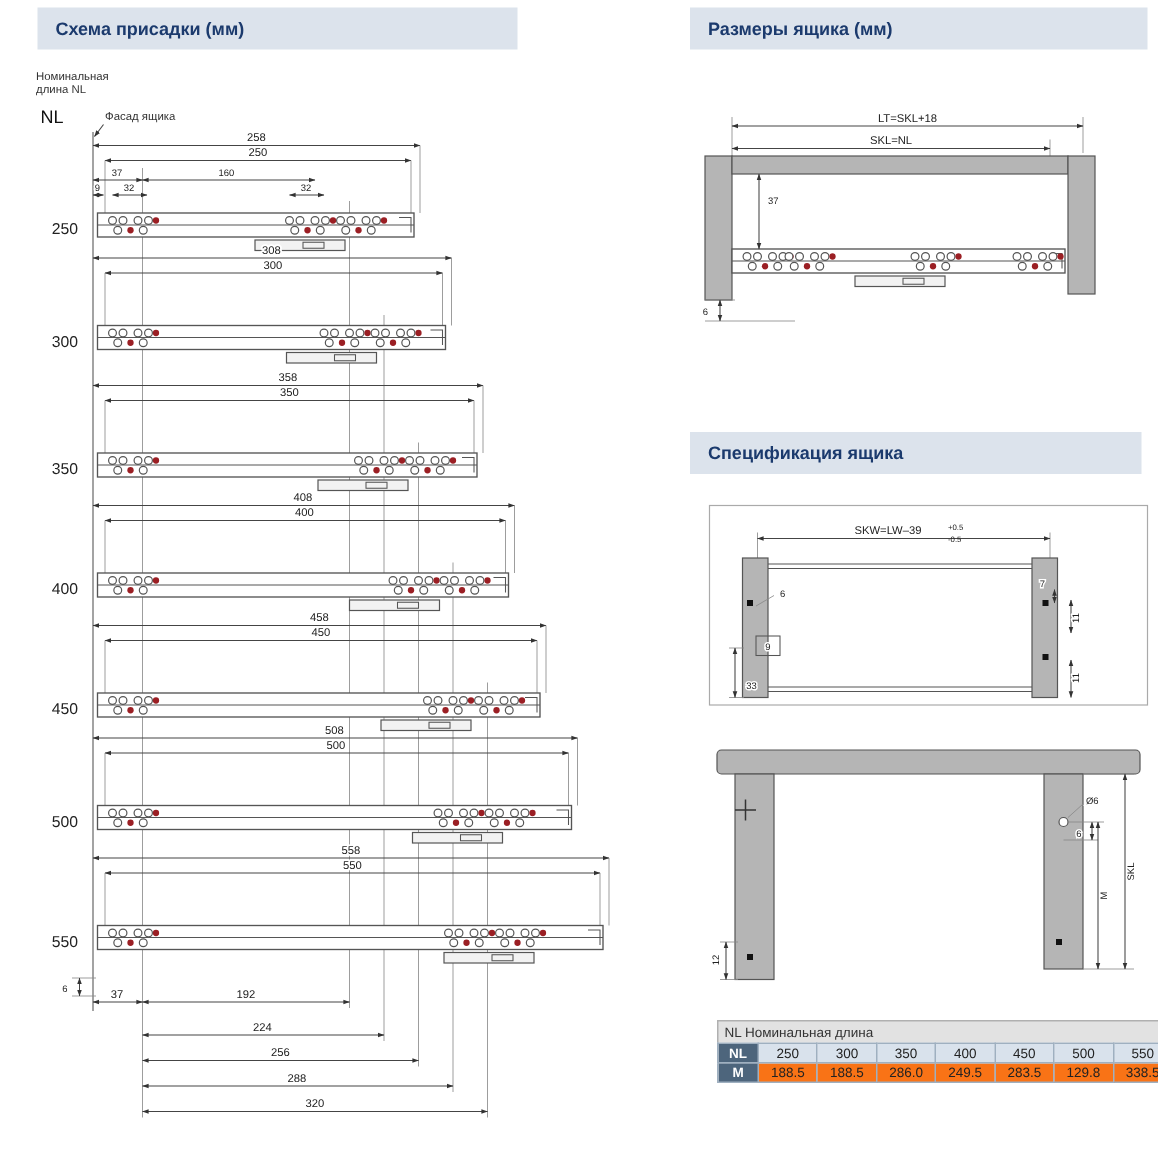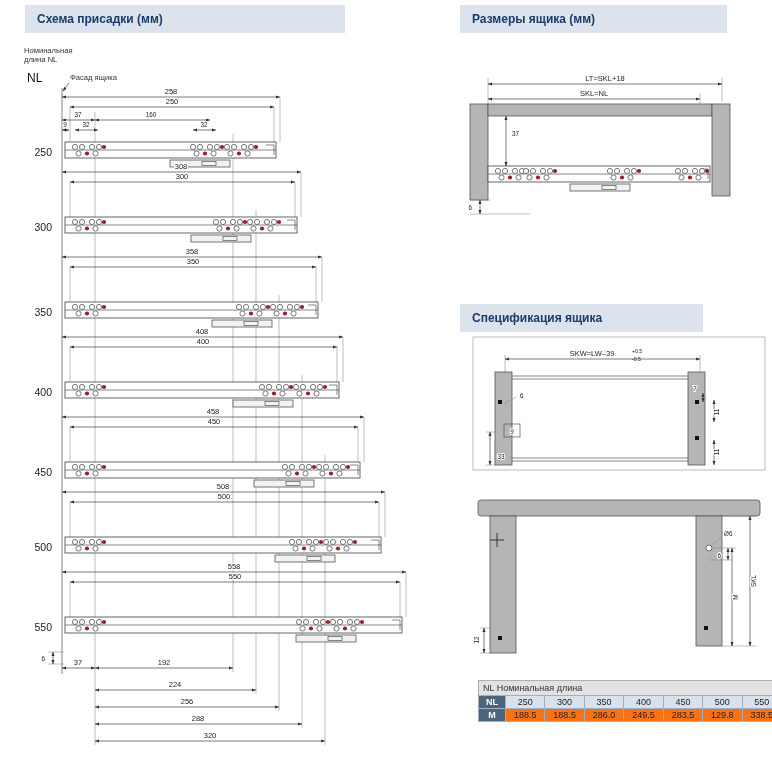--- a/index.html
+++ b/index.html
@@ -54,22 +54,22 @@
       <circle class="h" cx="24" cy="0" r="2.6"></circle>
       <circle class="h" cx="3.5" cy="6.5" r="2.6"></circle>
       <circle class="h" cx="20.5" cy="6.5" r="2.6"></circle>
       <circle class="hr" cx="12" cy="6.5" r="2.1"></circle>
       <circle class="hr" cx="29" cy="0" r="2.1"></circle>
     </g>
   </defs>
 </svg>
 
 <div class="hdr" style="left:25px;top:5px;width:320px;">Схема присадки (мм)</div>
-<div class="hdr" style="left:460px;top:5px;width:267px;">Размеры ящика (мм)</div>
-<div class="hdr" style="left:460px;top:304px;width:243px;">Спецификация ящика</div>
+<div class="hdr" style="left:460px;top:5px;width:305px;">Размеры ящика (мм)</div>
+<div class="hdr" style="left:460px;top:288px;width:301px;">Спецификация ящика</div>
 
 <svg id="svgL" style="left:20px;top:42px;" width="440" height="718" viewBox="0 0 440 718">
 
   <g>
     <text class="lbl" x="4" y="11">Номинальная</text>
     <text class="lbl" x="4" y="20">длина NL</text>
     <text class="big" x="7" y="40">NL</text>
     <text class="lbl" x="50" y="38">Фасад ящика</text>
     <line class="lead" x1="49" y1="41" x2="43" y2="49"></line>
   </g>

